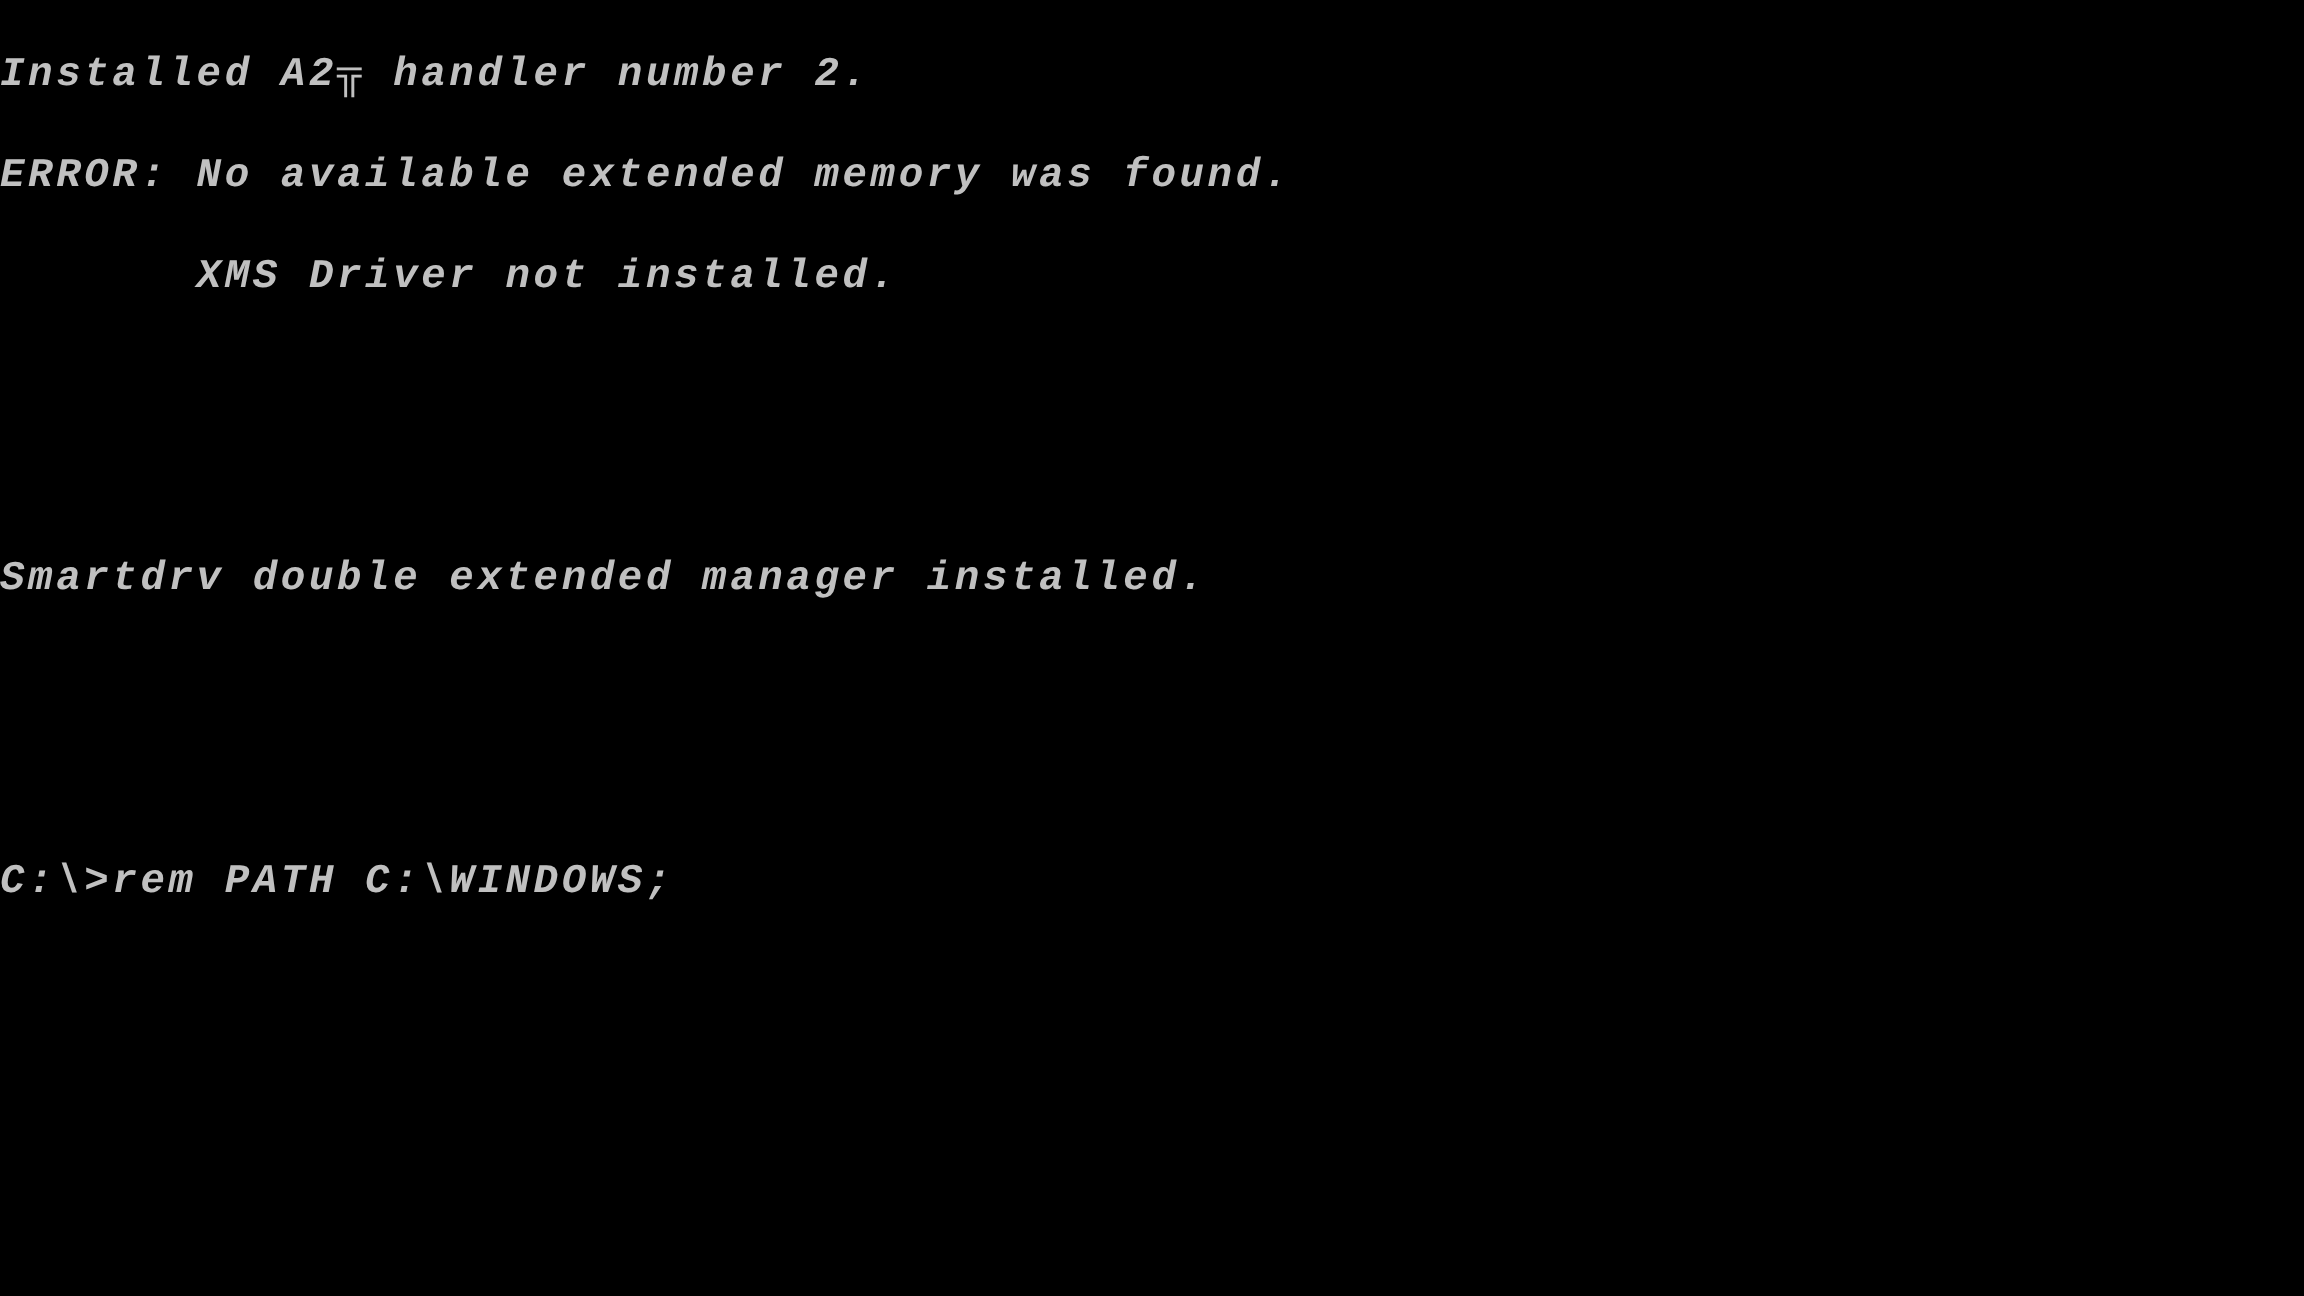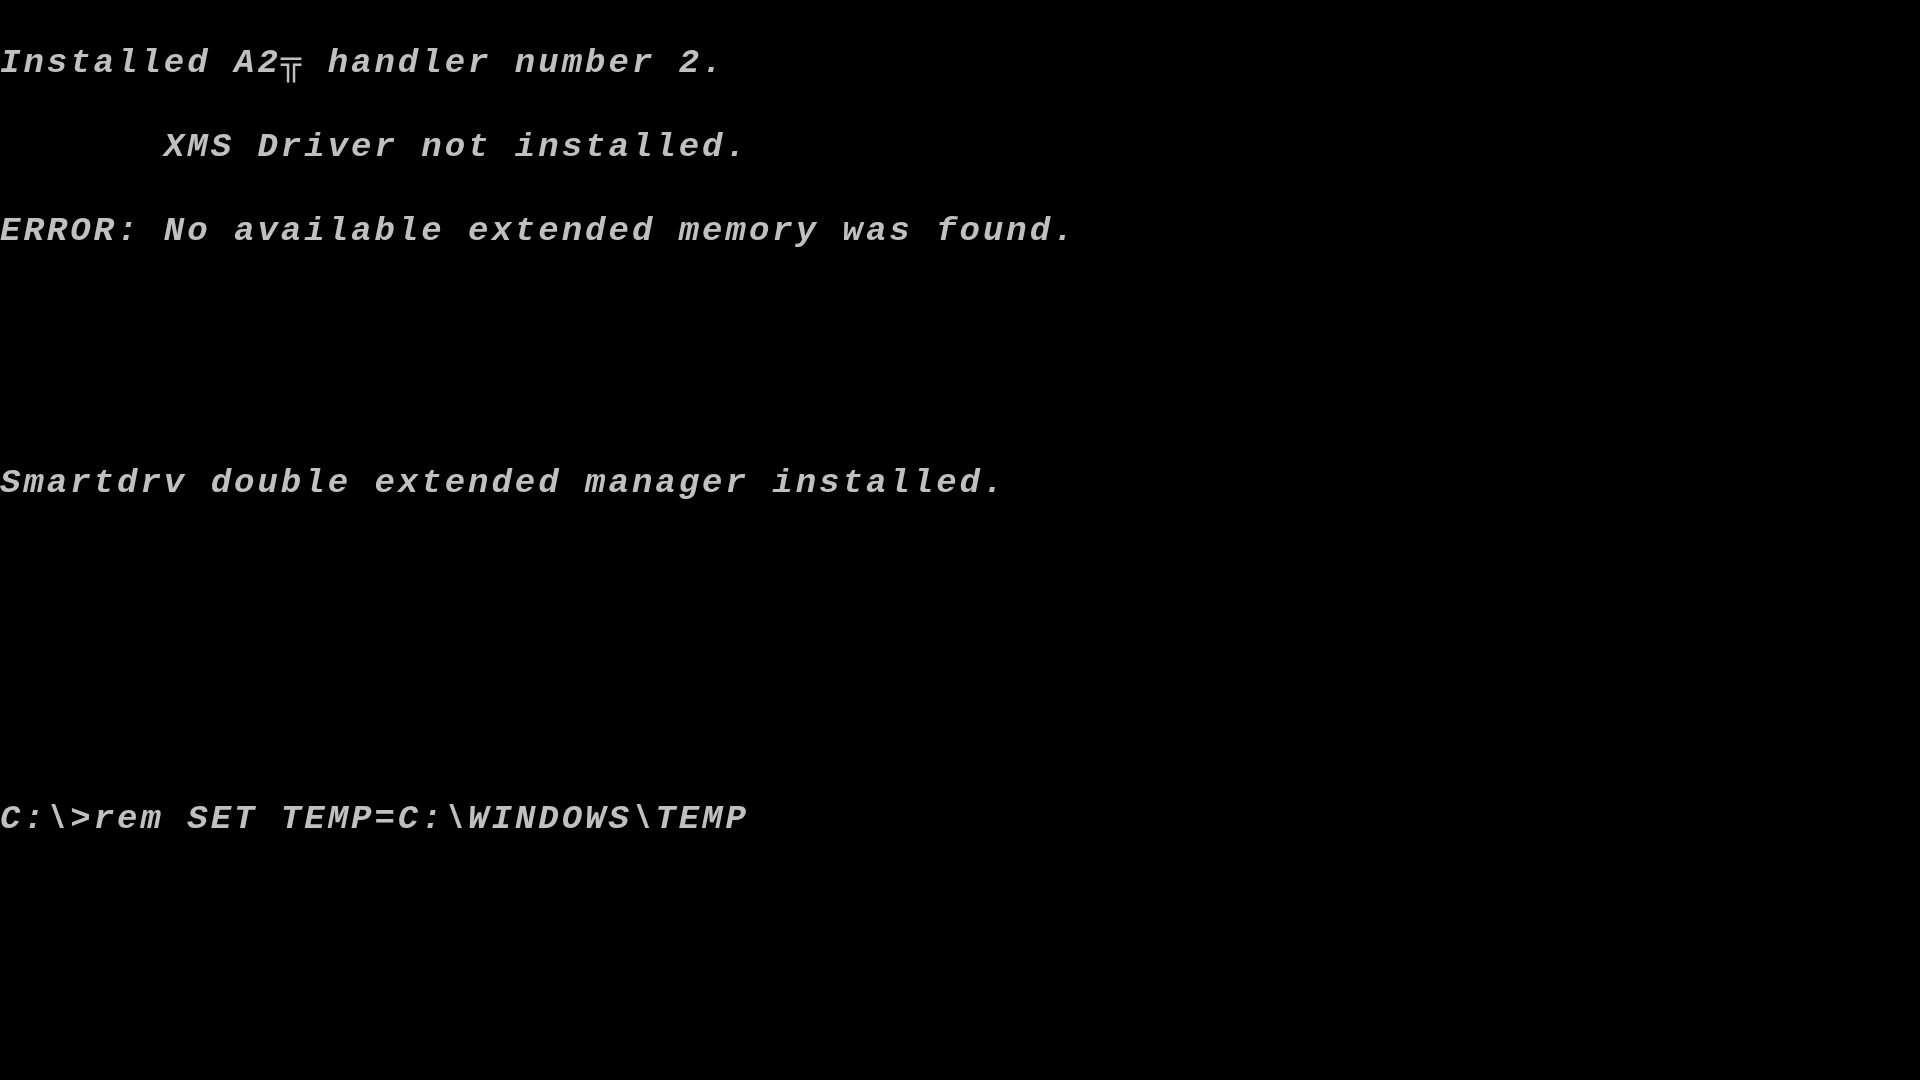--- a/index.html
+++ b/index.html
@@ -21,29 +21,29 @@
     padding: 0;
   }
   .line { display: block; height: 42px; font-style: italic; }
   @keyframes blink { 50% { opacity: 0; } }
 </style>
 </head>
 <body>
 
 <div class="term">
 <span class="line">Installed A2╦ handler number 2.</span>
+<span class="line">ERROR: No available extended memory was found.</span>
 <span class="line">       XMS Driver not installed.</span>
-<span class="line">ERROR: No available extended memory was found.</span>
 <span class="line"> </span>
 <span class="line"> </span>
 <span class="line">Smartdrv double extended manager installed.</span>
 <span class="line"> </span>
 <span class="line"> </span>
+<span class="line"><span>C:\&gt;</span><span>rem PATH C:\WINDOWS;</span></span>
 <span class="line"> </span>
-<span class="line"><span>C:\&gt;</span><span>rem SET TEMP=C:\WINDOWS\TEMP</span></span>
 <span class="line"> </span>
 
 
 
 
 
 
 
 
 

